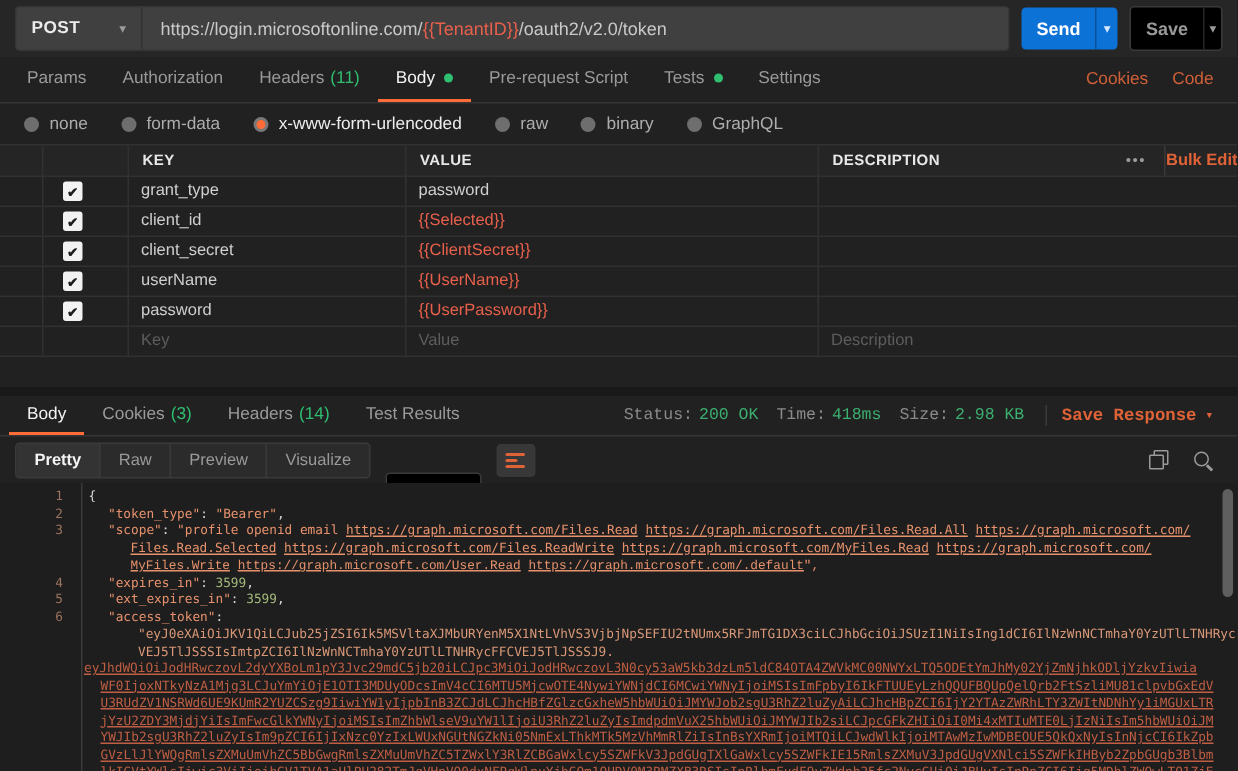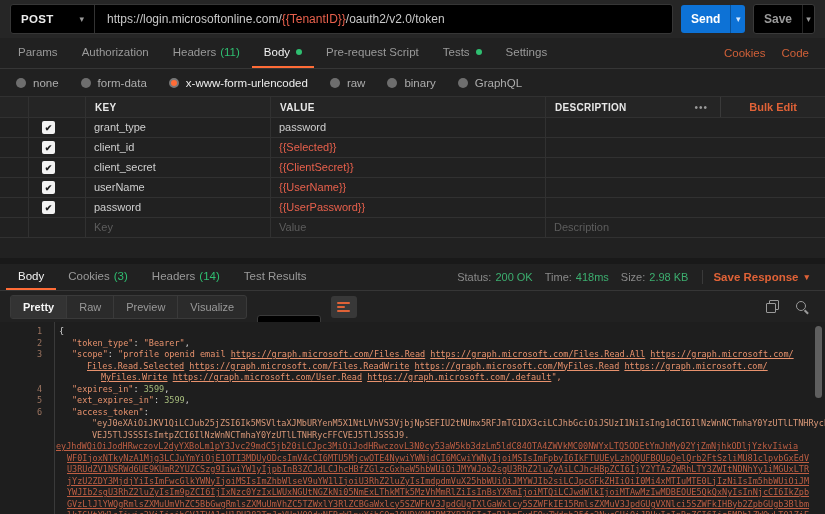--- a/index.html
+++ b/index.html
@@ -1,20 +1,20 @@
 <!DOCTYPE html>
 <html><head>
 <meta charset="utf-8">
 <style>
   html,body{margin:0;padding:0;background:#212121;width:825px;height:514px;overflow:hidden;}
   .app{position:relative;width:825px;height:514px;background:#212121;font-family:"Liberation Sans",sans-serif;overflow:hidden;}
 
   
   .topbar{position:absolute;left:0;top:0;width:825px;height:38px;background:#262626;display:flex;align-items:center;padding:0 10px;box-sizing:border-box;gap:8px;}
-  .urlbox{flex:1;height:28px;background:#000000;border:1px solid #363636;border-radius:3px;display:flex;align-items:center;overflow:hidden;}
+  .urlbox{flex:1;height:28px;background:#404040;border:1px solid #363636;border-radius:3px;display:flex;align-items:center;overflow:hidden;}
   .method{width:84px;height:100%;display:flex;align-items:center;justify-content:space-between;padding:0 10px;box-sizing:border-box;border-right:1px solid #333;cursor:pointer;}
   .method-label{color:#ececec;font-size:11.5px;font-weight:700;letter-spacing:.3px;}
   .caret{font-size:9px;color:#9a9a9a;line-height:1;}
   .url{flex:1;padding:0 12px;font-size:12px;color:#c9c9c9;white-space:nowrap;overflow:hidden;}
   .url-var{color:#e8604c;}
   .btn{height:28px;border-radius:3px;display:flex;align-items:stretch;overflow:hidden;flex:none;cursor:pointer;}
   .btn .btn-main{flex:1;display:flex;align-items:center;justify-content:center;font-size:12px;font-weight:600;padding:0 10px;}
   .btn .btn-caret{width:20px;display:flex;align-items:center;justify-content:center;}
   .send{background:#0d72d6;width:64px;}
   .send .btn-main{color:#ffffff;}
@@ -55,28 +55,28 @@
   .c-key{width:185px;flex:none;border-left:1px solid #313131;}
   .c-val{width:275px;flex:none;border-left:1px solid #313131;}
   .c-desc{flex:1;border-left:1px solid #313131;overflow:hidden;}
   .cellt{font-size:11px;color:#cfcfcf;line-height:19px;padding-left:8px;box-sizing:border-box;white-space:nowrap;overflow:hidden;}
   .th{color:#e8e8e8;font-size:10px;font-weight:700;line-height:21px;padding-left:9px;letter-spacing:.3px;box-sizing:border-box;}
   .var{color:#e8604c;}
   .ph{color:#5d5d5d;}
   .checkbox{width:13px;height:13px;background:#f2f2f2;border-radius:2px;display:flex;align-items:center;justify-content:center;cursor:pointer;}
   .checkbox::after{content:"✔";font-size:9px;color:#1c1c1c;font-weight:700;}
   .th-more{width:38px;flex:none;text-align:center;line-height:21px;color:#9a9a9a;font-size:10px;letter-spacing:1px;cursor:pointer;}
-  .th-bulk{flex:none;padding:0 28px;border-left:1px solid #3a3a3a;color:#e06237;font-size:11px;font-weight:600;line-height:21px;cursor:pointer;}
+  .th-bulk{flex:none;padding:0 0;border-left:1px solid #3a3a3a;color:#e06237;font-size:11px;font-weight:600;line-height:21px;cursor:pointer;}
 
   
   .sep{position:absolute;top:258px;left:0;width:825px;height:6px;background:#191919;}
 
   
   .resp-head{position:absolute;top:264px;left:0;width:825px;height:27px;}
-  .resp-meta{margin-left:auto;display:flex;align-items:center;padding-right:10px;}
+  .resp-meta{margin-left:auto;display:flex;align-items:center;padding-right:10px;font-family:Liberation Mono, monospace;}
   .meta-label{color:#8a8a8a;font-size:11px;margin-right:4px;}
   .meta-val{color:#3cae6f;font-size:11px;margin-right:12px;}
   .meta-divider{width:1px;height:14px;background:#3a3a3a;margin:0 10px 0 2px;}
   .save-resp{color:#e06237;font-size:11.5px;font-weight:600;cursor:pointer;display:flex;align-items:center;gap:6px;justify-content:center;}
   .save-resp .caret{color:#e06237;}
 
   
   .viewbar{position:absolute;top:291px;left:0;width:825px;height:31px;display:flex;align-items:center;padding-left:10px;box-sizing:border-box;gap:10px;}
   .viewgroup{display:flex;border:1px solid #3a3a3a;border-radius:3px;overflow:hidden;height:22px;background:#2b2b2b;}
   .vmode{padding:0 12px;line-height:22px;font-size:11px;color:#9a9a9a;border-right:1px solid #3a3a3a;cursor:pointer;}
@@ -356,21 +356,21 @@
     </div>
   </div>
 
   <div class="code">
     <div class="gutterline"></div>
     <div id="code-lines">
         <div class="code-line"><span class="ln">1</span><span class="lc" style="padding-left: 5px;"><span class="tok-p">{</span></span></div>
         <div class="code-line"><span class="ln">2</span><span class="lc" style="padding-left: 18px;"><span class="tok-s">"token_type"</span><span class="tok-p">: </span><span class="tok-s">"Bearer"</span><span class="tok-p">,</span></span></div>
         <div class="code-line"><span class="ln">3</span><span class="lc" style="padding-left: 18px;"><span class="tok-s">"scope"</span><span class="tok-p">: </span><span class="tok-s">"profile openid email </span><span class="tok-l">https://graph.microsoft.com/Files.Read</span><span class="tok-s"> </span><span class="tok-l">https://graph.microsoft.com/Files.Read.All</span><span class="tok-s"> </span><span class="tok-l">https://graph.microsoft.com/</span></span></div>
         <div class="code-line"><span class="ln"></span><span class="lc" style="padding-left: 33px;"><span class="tok-l">Files.Read.Selected</span><span class="tok-s"> </span><span class="tok-l">https://graph.microsoft.com/Files.ReadWrite</span><span class="tok-s"> </span><span class="tok-l">https://graph.microsoft.com/MyFiles.Read</span><span class="tok-s"> </span><span class="tok-l">https://graph.microsoft.com/</span></span></div>
-        <div class="code-line"><span class="ln"></span><span class="lc" style="padding-left: 47px;"><span class="tok-l">MyFiles.Write</span><span class="tok-s"> </span><span class="tok-l">https://graph.microsoft.com/User.Read</span><span class="tok-s"> </span><span class="tok-l">https://graph.microsoft.com/.default</span><span class="tok-s">",</span></span></div>
+        <div class="code-line"><span class="ln"></span><span class="lc" style="padding-left: 33px; font-family: Liberation Mono, monospace;"><span class="tok-l">MyFiles.Write</span><span class="tok-s"> </span><span class="tok-l">https://graph.microsoft.com/User.Read</span><span class="tok-s"> </span><span class="tok-l">https://graph.microsoft.com/.default</span><span class="tok-s">",</span></span></div>
         <div class="code-line"><span class="ln">4</span><span class="lc" style="padding-left: 18px;"><span class="tok-s">"expires_in"</span><span class="tok-p">: </span><span class="tok-n">3599</span><span class="tok-p">,</span></span></div>
         <div class="code-line"><span class="ln">5</span><span class="lc" style="padding-left: 18px;"><span class="tok-s">"ext_expires_in"</span><span class="tok-p">: </span><span class="tok-n">3599</span><span class="tok-p">,</span></span></div>
         <div class="code-line"><span class="ln">6</span><span class="lc" style="padding-left: 18px;"><span class="tok-s">"access_token"</span><span class="tok-p">:</span></span></div>
         <div class="code-line"><span class="ln"></span><span class="lc" style="padding-left: 38px;"><span class="tok-j1">"eyJ0eXAiOiJKV1QiLCJub25jZSI6Ik5MSVltaXJMbURYenM5X1NtLVhVS3VjbjNpSEFIU2tNUmx5RFJmTG1DX3ciLCJhbGciOiJSUzI1NiIsIng1dCI6IlNzWnNCTmhaY0YzUTlLTNHRycFFC</span></span></div>
         <div class="code-line"><span class="ln"></span><span class="lc" style="padding-left: 38px;"><span class="tok-j1">VEJ5TlJSSSIsImtpZCI6IlNzWnNCTmhaY0YzUTlLTNHRycFFCVEJ5TlJSSSJ9.</span></span></div>
         <div class="code-line"><span class="ln"></span><span class="lc" style="padding-left: 2px;"><span class="tok-j2">eyJhdWQiOiJodHRwczovL2dyYXBoLm1pY3Jvc29mdC5jb20iLCJpc3MiOiJodHRwczovL3N0cy53aW5kb3dzLm5ldC84OTA4ZWVkMC00NWYxLTQ5ODEtYmJhMy02YjZmNjhkODljYzkvIiwia</span></span></div>
         <div class="code-line"><span class="ln"></span><span class="lc" style="padding-left: 13px;"><span class="tok-j2">WF0IjoxNTkyNzA1Mjg3LCJuYmYiOjE1OTI3MDUyODcsImV4cCI6MTU5MjcwOTE4NywiYWNjdCI6MCwiYWNyIjoiMSIsImFpbyI6IkFTUUEyLzhQQUFBQUpQelQrb2FtSzliMU81clpvbGxEdV</span></span></div>
         <div class="code-line"><span class="ln"></span><span class="lc" style="padding-left: 13px;"><span class="tok-j2">U3RUdZV1NSRWd6UE9KUmR2YUZCSzg9IiwiYW1yIjpbInB3ZCJdLCJhcHBfZGlzcGxheW5hbWUiOiJMYWJob2sgU3RhZ2luZyAiLCJhcHBpZCI6IjY2YTAzZWRhLTY3ZWItNDNhYy1iMGUxLTR</span></span></div>
         <div class="code-line"><span class="ln"></span><span class="lc" style="padding-left: 13px;"><span class="tok-j2">jYzU2ZDY3MjdjYiIsImFwcGlkYWNyIjoiMSIsImZhbWlseV9uYW1lIjoiU3RhZ2luZyIsImdpdmVuX25hbWUiOiJMYWJIb2siLCJpcGFkZHIiOiI0Mi4xMTIuMTE0LjIzNiIsIm5hbWUiOiJM</span></span></div>
         <div class="code-line"><span class="ln"></span><span class="lc" style="padding-left: 13px;"><span class="tok-j2">YWJIb2sgU3RhZ2luZyIsIm9pZCI6IjIxNzc0YzIxLWUxNGUtNGZkNi05NmExLThkMTk5MzVhMmRlZiIsInBsYXRmIjoiMTQiLCJwdWlkIjoiMTAwMzIwMDBEOUE5QkQxNyIsInNjcCI6IkZpb</span></span></div>

